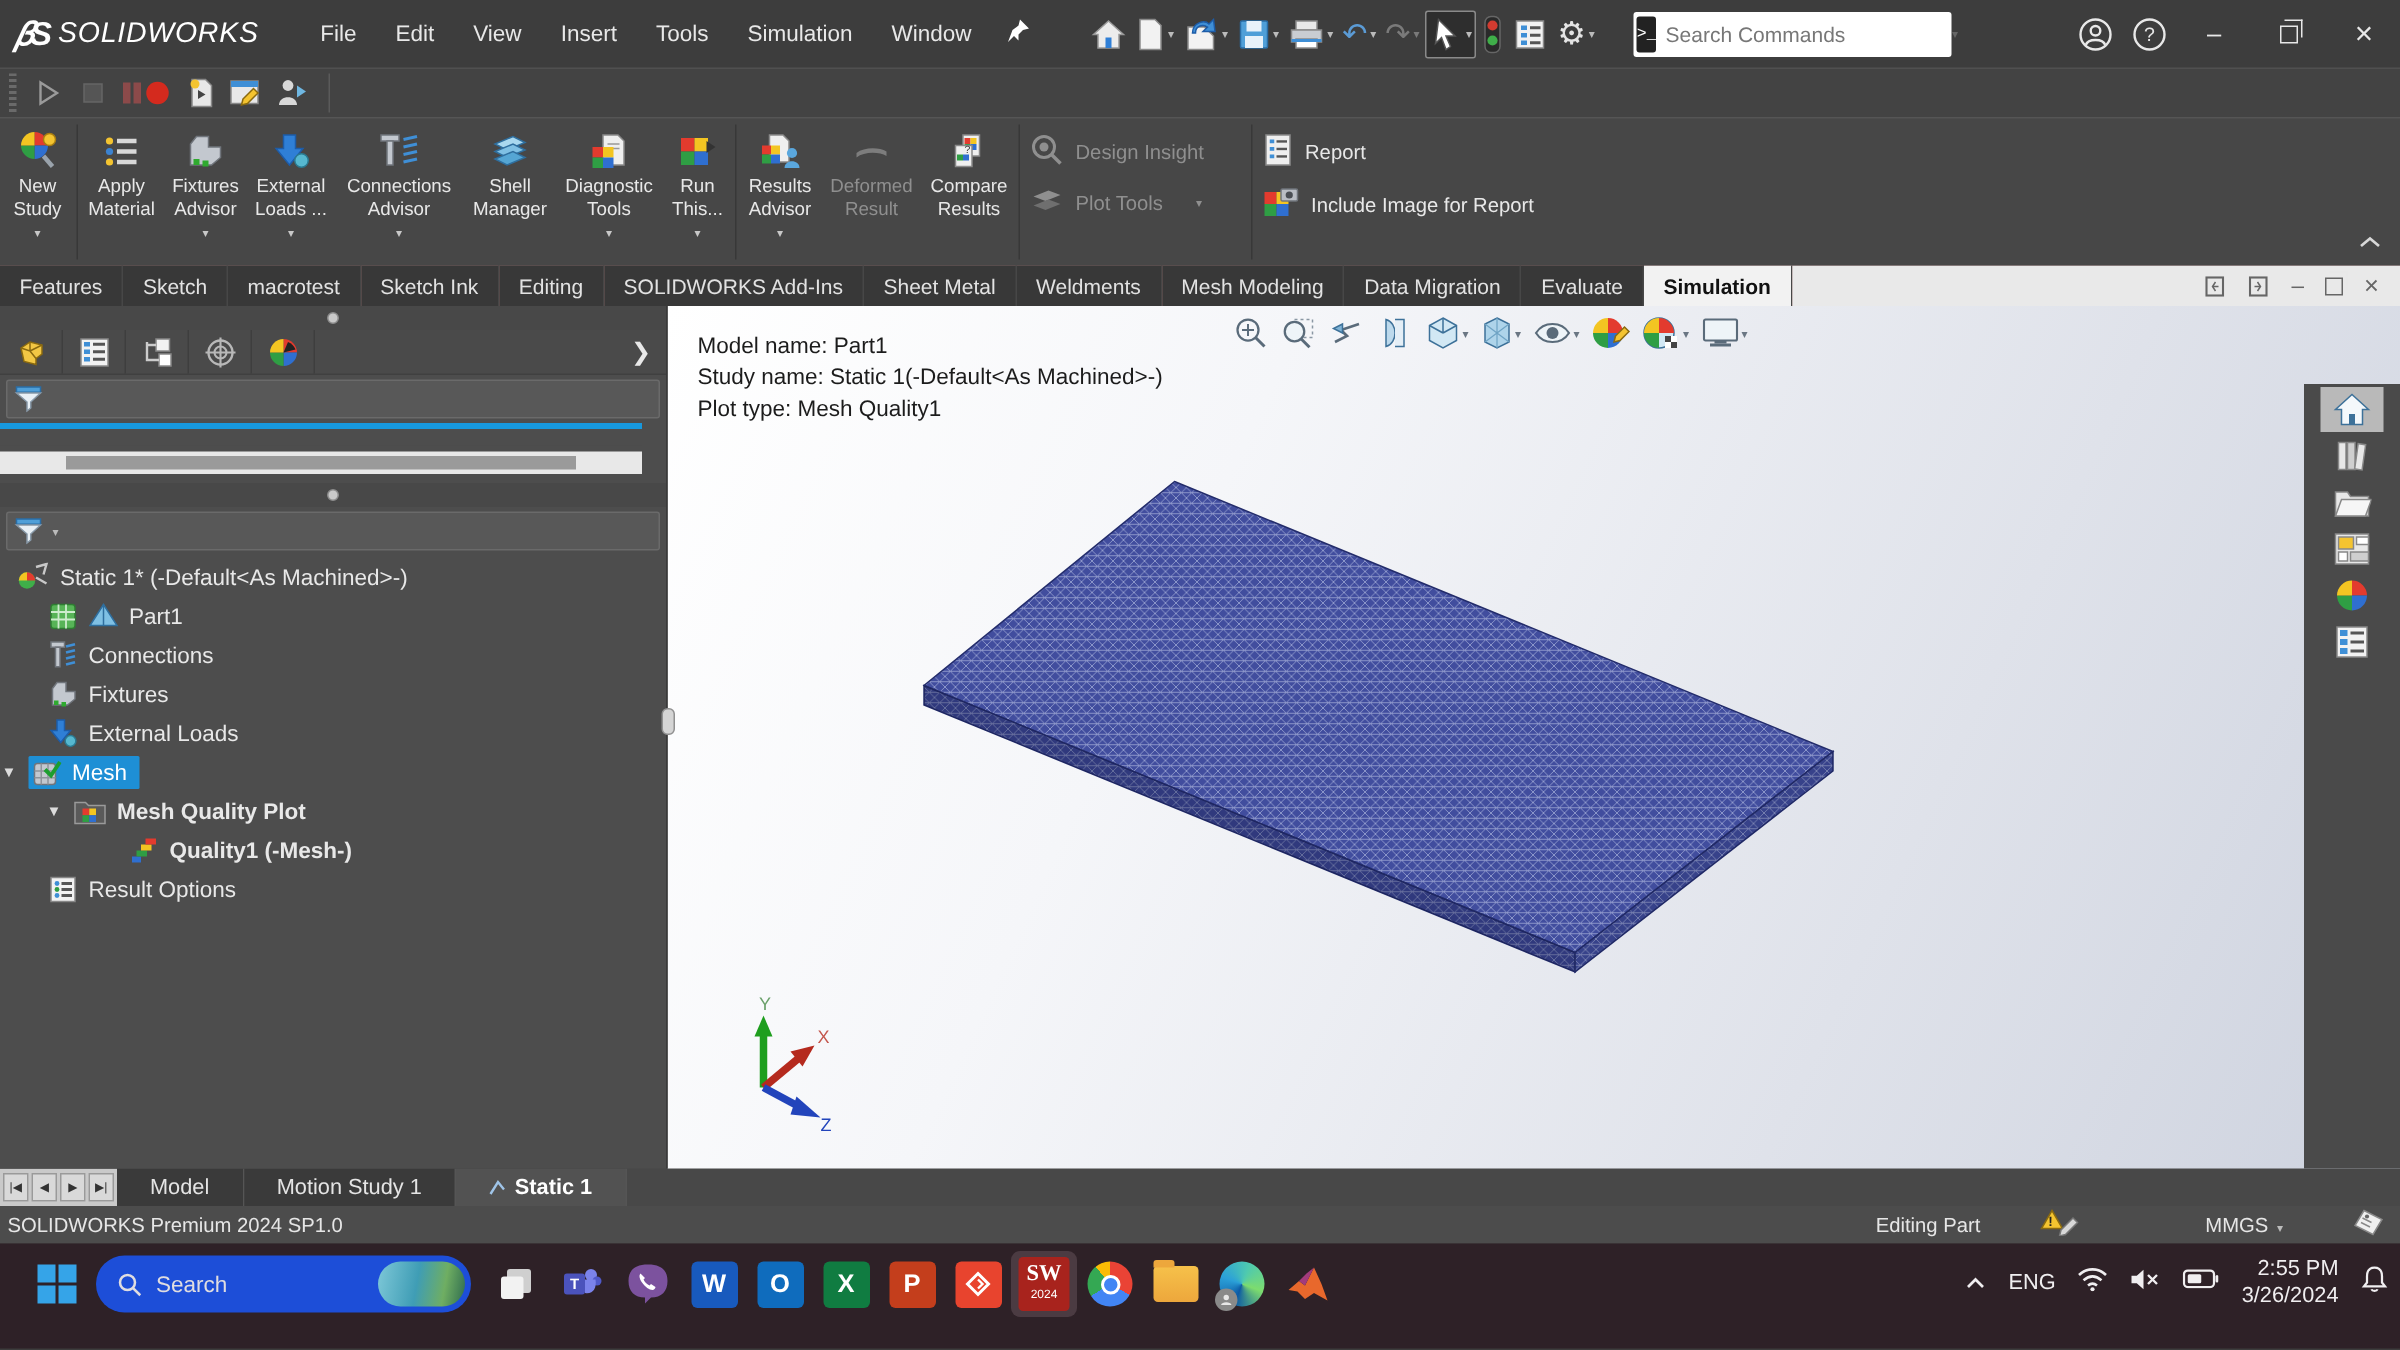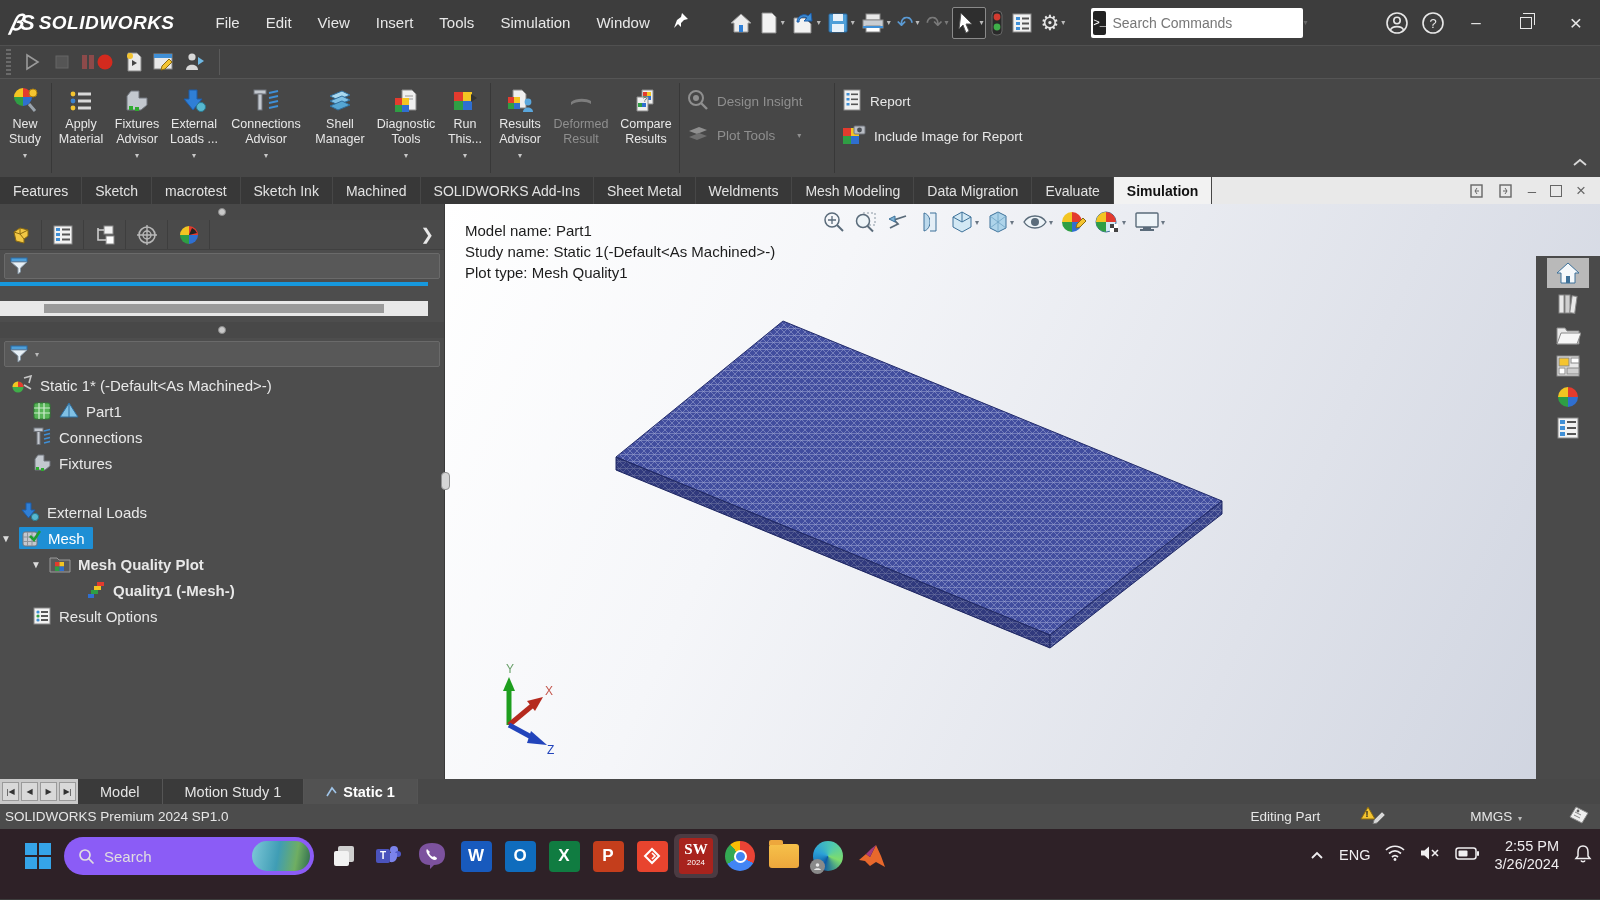--- a/index.html
+++ b/index.html
@@ -5,21 +5,21 @@
   * { margin:0; padding:0; box-sizing:border-box; }
   html,body { width:1600px; height:900px; overflow:hidden; background:#3d3d3d;
               font-family:"Liberation Sans", sans-serif; }
   .app { position:relative; width:1600px; height:900px; }
 
   
   .titlebar { height:45px; background:#3d3d3d; display:flex; align-items:center; color:#e4e4e4; }
   .logo { display:flex; align-items:center; gap:6px; padding:0 14px 0 10px; }
   .logo-glyph { font-size:22px; font-style:italic; font-weight:bold; color:#fff; letter-spacing:-2px; }
   .logo-text { font-size:19px; font-style:italic; color:#fff; letter-spacing:.5px; }
-  .logo-text b { font-weight:bold; }
+  .logo-text b { font-weight:normal; }
   .menus { display:flex; gap:0; margin-left:14px; }
   .menu-item { padding:6px 13px; font-size:15px; color:#e8e8e8; cursor:default; }
   .pin { margin:0 10px; font-size:17px; color:#fff; transform:rotate(0deg); }
   .tb-icons { display:flex; align-items:center; margin-left:28px; gap:2px; }
   .tb-btn { display:flex; align-items:center; padding:3px 2px; border-radius:2px; }
   .tb-btn svg { display:block; }
   .dd-sm { font-size:8px; color:#bbb; margin-left:2px; }
   .tb-active { border:1px solid #8a8a8a; background:#2e2e2e; }
   .searchbox { margin-left:24px; width:212px; height:30px; background:#fff; border-radius:2px;
                display:flex; align-items:center; padding:2px; }
@@ -113,21 +113,21 @@
   .statusbar { height:25px; background:#4c4c4c; display:flex; align-items:center; color:#e6e6e6; font-size:13.5px; }
   .sb-left { padding-left:5px; }
   .sb-right { margin-left:auto; display:flex; align-items:center; gap:14px; padding-right:10px; }
 
   
   .taskbar { height:70px; background:#2e2127; display:flex; align-items:flex-start; padding-top:5px; position:relative; }
   .tk-item { width:44px; height:44px; display:flex; align-items:center; justify-content:center; border-radius:6px; }
   .tk-item.active-app { background:#4b3b42; }
   .start-grid { width:26px; height:26px; display:grid; grid-template-columns:12px 12px; grid-template-rows:12px 12px; gap:2px; }
   .start-grid div { background:#35a4e8; }
-  .search-pill { height:38px; width:250px; background:#8b5cf6; border-radius:19px; display:flex; align-items:center;
+  .search-pill { height:38px; width:250px; background:#1d4ed8; border-radius:19px; display:flex; align-items:center;
                  margin:3px 8px 0 4px; padding:0 4px 0 14px; color:#e0dde0; font-size:15px; gap:9px; }
   .pill-img { margin-left:auto; width:58px; height:30px; border-radius:15px;
               background:linear-gradient(100deg,#7ec8d8 0%,#3f9db5 45%,#6fae62 75%,#2e6b4f 100%); }
   .office-tile { width:31px; height:31px; border-radius:4px; color:#fff; font-weight:bold; font-size:17px;
                  display:flex; align-items:center; justify-content:center; }
   .sw-tile { width:34px; height:36px; background:#a8231d; border-radius:3px; color:#fff; text-align:center;
              display:flex; flex-direction:column; align-items:center; justify-content:center; line-height:13px; }
   .sw-tile .l1 { font-weight:bold; font-size:15px; font-family:"Liberation Serif",serif; }
   .sw-tile .l2 { font-size:8px; }
   .folder-tile { width:30px; height:24px; background:linear-gradient(#f6c14a,#eda73c); border-radius:3px; position:relative; }
@@ -541,21 +541,21 @@
           <path d="M2 8 L8 3 L14 8" fill="none" stroke="#d8d8d8" stroke-width="1.8"></path>
         </svg>
     </span>
   </div>
 
   <div class="cmdtabs">
     <span class="ctab">Features</span>
     <span class="ctab">Sketch</span>
     <span class="ctab">macrotest</span>
     <span class="ctab">Sketch Ink</span>
-    <span class="ctab">Machined</span>
+    <span class="ctab">Editing</span>
     <span class="ctab">SOLIDWORKS Add-Ins</span>
     <span class="ctab">Sheet Metal</span>
     <span class="ctab">Weldments</span>
     <span class="ctab">Mesh Modeling</span>
     <span class="ctab">Data Migration</span>
     <span class="ctab">Evaluate</span>
     <span class="ctab active">Simulation</span>
     <span class="ctab-fill">
       <span class="wg">
           <svg width="15" height="14" viewBox="0 0 15 14">
@@ -860,21 +860,21 @@
           <span>Connections</span>
         </div>
         <div class="trow" style="padding-left:32px;">
           <svg width="20" height="20" viewBox="0 0 20 20">
               <path d="M6 2 H12 V8 H18 V13 L13 17 H3 V6 Z" fill="#c3c8cf" stroke="#70757c"></path>
               <rect x="4" y="14" width="3" height="3" fill="#2faa2f"></rect>
               <rect x="9" y="15" width="3" height="3" fill="#2faa2f"></rect>
             </svg>
           <span>Fixtures</span>
         </div>
-        <div class="trow" style="padding-left:20px;margin-top:23px;">
+        <div class="trow" style="padding-left:32px;">
           <svg width="20" height="20" viewBox="0 0 20 20">
               <path d="M6 1 H11 V8 H15 L8.5 16 L2 8 H6 Z" fill="#2f7fd6" stroke="#1d5ca8"></path>
               <circle cx="15" cy="15" r="3.6" fill="#56b8d0" stroke="#2a7a92"></circle>
             </svg>
           <span>External Loads</span>
         </div>
         <div class="trow">
           <span class="caret">▼</span>
           <span class="sel-mesh">
             <svg width="20" height="20" viewBox="0 0 20 20">

